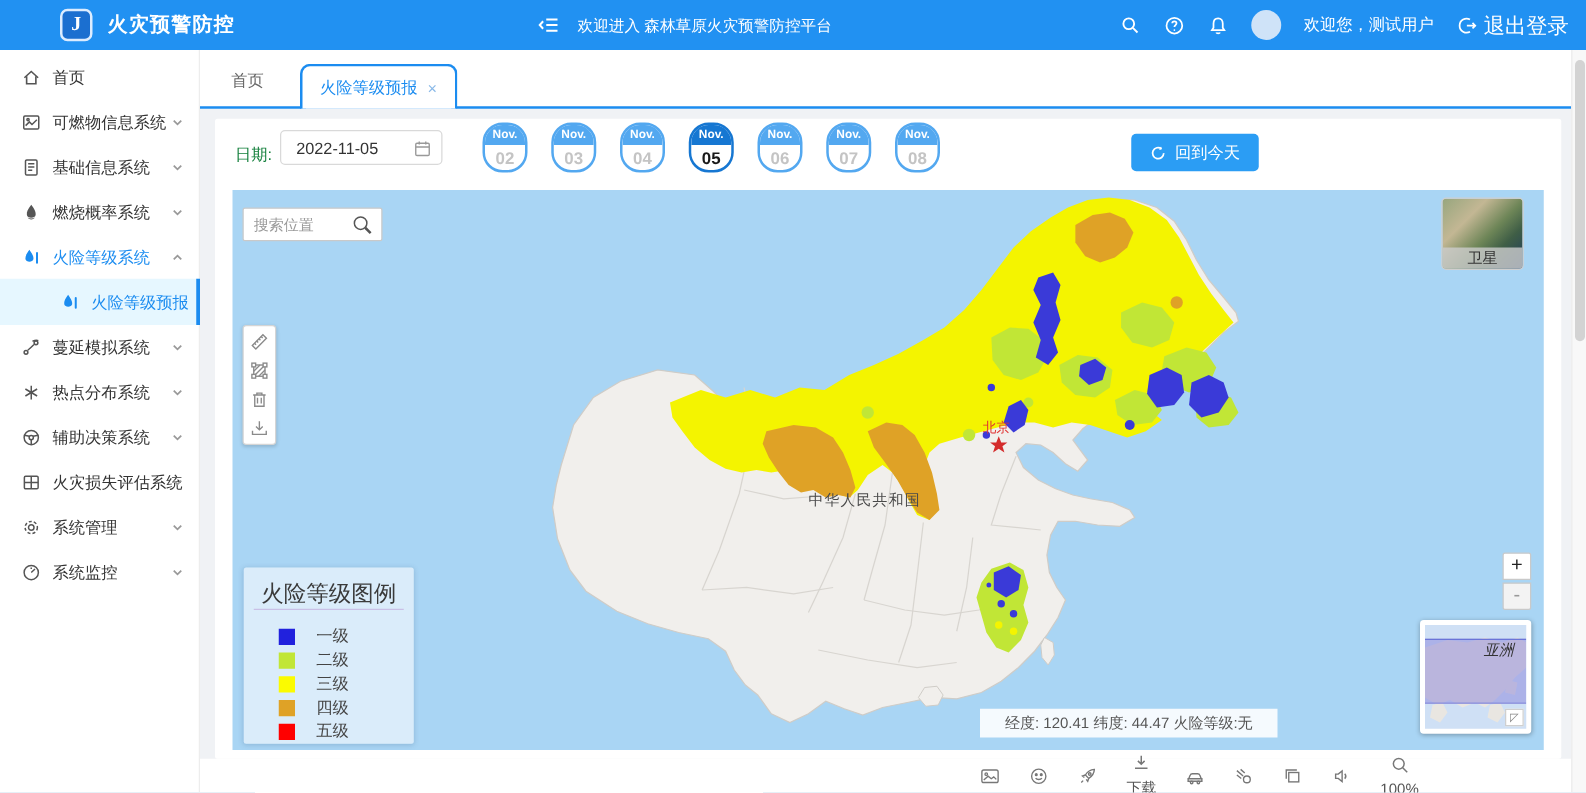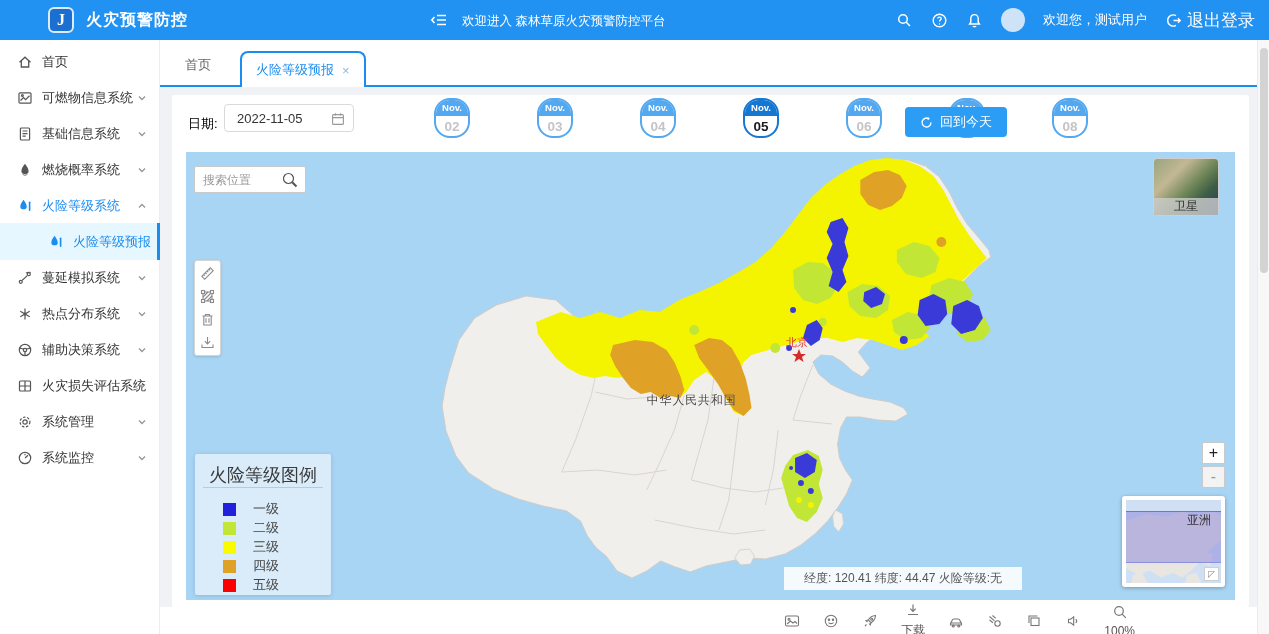--- a/index.html
+++ b/index.html
@@ -33,26 +33,26 @@
   
   .tabstrip { position:absolute; left:160px; top:40px; width:1097px; height:47px; background:#fff; border-bottom:2px solid #1b8cf0; z-index:10; }
   .tab-plain { position:absolute; left:25px; top:16px; font-size:13px; color:#666; cursor:pointer; }
   .tab-active { position:absolute; left:80px; top:11px; height:36px; border:2px solid #1b8cf0; border-bottom:none; border-radius:8px 8px 0 0; background:#fff; color:#1b8cf0; font-size:13px; display:flex; align-items:center; padding:0 14px; gap:8px; cursor:pointer; }
   .tab-close { color:#8ab9e8; font-size:13px; cursor:pointer; }
 
   
   .card { position:absolute; left:172px; top:95px; width:1077px; height:512px; background:#fff; border-radius:2px; z-index:5; }
 
   
-  .date-label { position:absolute; left:16px; top:20px; font-size:13px; color:#000000;text-align:center; }
+  .date-label { position:absolute; left:16px; top:20px; font-size:13px; color:#15803d;text-align:center; }
   .date-input { position:absolute; left:52px; top:9px; width:130px; height:28px; border:1px solid #d9d9d9; border-radius:4px; background:#fff; }
   .date-input input { position:absolute; left:0; top:0; width:100%; height:100%; border:none; outline:none; background:transparent; padding-left:12px; font-size:13px; color:#333; font-family:inherit; }
   .cal-icon { position:absolute; right:8px; top:7px; width:14px; height:14px; color:#999; pointer-events:none; }
   .chips { position:absolute; left:214px; top:3px; display:flex; gap:19px; }
-  .chip { width:36px; height:40px; border:2px solid #53a8f0; border-radius:16px; background:#fff; overflow:hidden; cursor:pointer;margin-left:48px; }
+  .chip { width:36px; height:40px; border:2px solid #53a8f0; border-radius:16px; background:#fff; overflow:hidden; cursor:pointer; }
   .chip .cm { height:16px; background:#53a8f0; color:#fff; font-size:9.5px; font-weight:bold; text-align:center; line-height:15px; }
   .chip .cd { height:20px; font-size:13.5px; color:#c4c4c4; text-align:center; line-height:21px;font-weight:bold; }
   .chip.sel { border-color:#1677d2; }
   .chip.sel .cm { background:#1677d2; }
   .chip.sel .cd { color:#1a1a1a; font-weight:bold; }
   .today-btn { position:absolute; left:733px; top:12px; height:30px; padding:0 15px; background:#2b9df4; border:none; border-radius:4px; color:#fff; font-size:13px; display:flex; align-items:center; gap:7px; cursor:pointer; font-family:inherit; }
   .today-btn svg { width:13px; height:13px; }
 
   
   .map { position:absolute; left:14px; top:57px; width:1049px; height:448px; background:#a9d5f4; overflow:hidden; }
@@ -77,21 +77,21 @@
 
   .basemap { position:absolute; right:16px; top:6px; width:66px; height:58px; border:1px solid #cfcfcf; border-radius:4px; overflow:hidden; cursor:pointer; background:
      linear-gradient(135deg,#97a67e 0%,#c3b794 30%,#6d8557 55%,#3f5e46 72%,#1e3a5e 100%); }
   .basemap-label { position:absolute; left:0; bottom:0; width:100%; height:17px; background:rgba(205,205,205,0.8); color:#333; font-size:12px; text-align:center; line-height:17px; }
 
   .zoombtns { position:absolute; right:10px; top:290px; width:23px; }
   .zb { width:23px; height:22px; text-align:center; border:1px solid #c9c9c9; background:#fff; font-size:16px; line-height:20px; color:#222; cursor:pointer; font-family:inherit; display:block; padding:0; }
   .zb.minus { background:#f3f3f3; color:#999; margin-top:2px; border-radius:0 0 2px 2px; }
   .zb.plus { border-radius:2px 2px 0 0; }
 
-  .overview { position:absolute; right:10px; bottom:13px; width:103px; height:91px; background:#fff; border-radius:3px; box-shadow:0 1px 4px rgba(0,0,0,.3); padding:4px; cursor:pointer; }
+  .overview { position:absolute; right:10px; bottom:13px; width:89px; height:91px; background:#fff; border-radius:3px; box-shadow:0 1px 4px rgba(0,0,0,.3); padding:4px; cursor:pointer;font-style:italic; }
   .ov-inner { position:relative; width:100%; height:100%; background:#cfe0f5; overflow:hidden; }
   .ov-land { position:absolute; inset:0; }
   .ov-shade { position:absolute; left:0; top:11px; width:100%; height:52px; background:rgba(128,122,218,0.45); border-top:1px solid #6b74d8; border-bottom:1px solid #8a90dd; }
   .ov-label { position:absolute; right:10px; top:12px; font-size:12px; color:#333; }
   .ov-corner { position:absolute; right:2px; bottom:2px; width:15px; height:14px; background:#fff; border:1px solid #cfcfcf; color:#888; font-size:9px; line-height:12px; text-align:center; }
 
   
   .statusbar { position:absolute; left:160px; top:607px; width:1097px; height:27px; background:#fff; display:flex; align-items:center; justify-content:flex-end; gap:23px; padding-right:122px; z-index:6; }
   .sico { width:16px; height:16px; color:#777; cursor:pointer; }
   .sitem { display:flex; align-items:center; gap:4px; color:#555; font-size:12px; cursor:pointer;flex-direction:column; }

